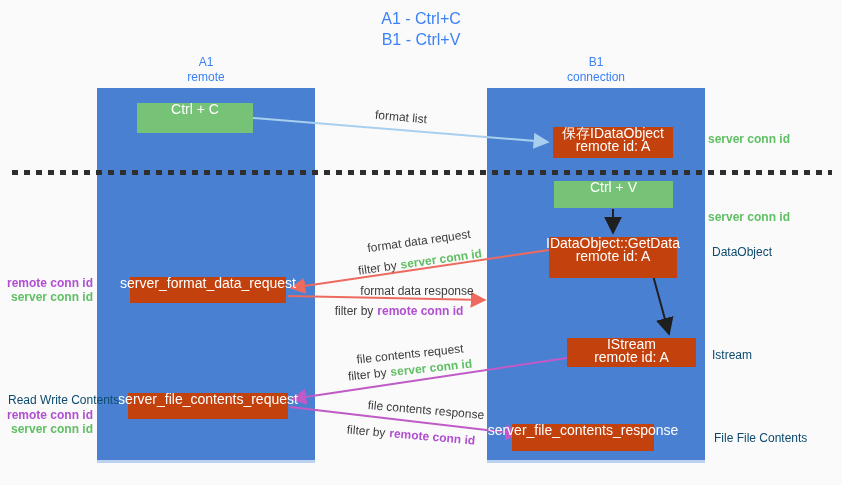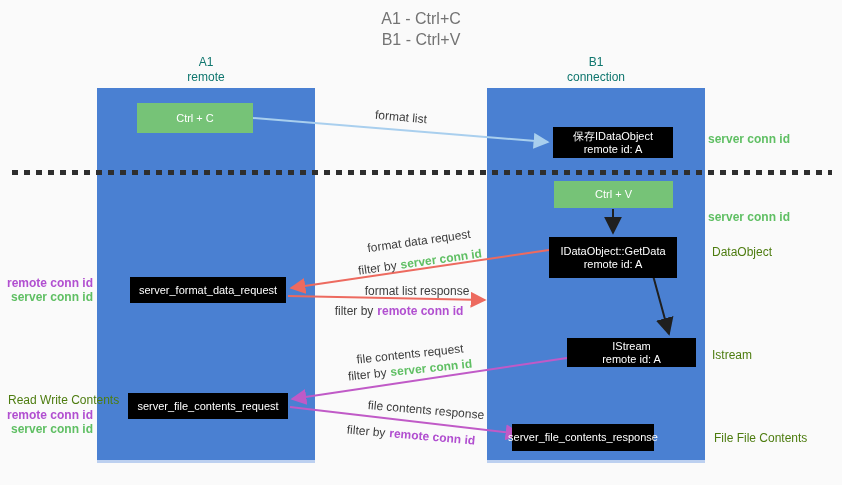--- a/index.html
+++ b/index.html
@@ -7,51 +7,51 @@
           font-family:"Liberation Sans",sans-serif;overflow:hidden;}
 
   
   .lane{position:absolute;top:88px;width:218px;height:372px;background:#4a80d2;
         border-bottom:3px solid #bcd0f0;z-index:1;}
   .lane.left{left:97px}
   .lane.right{left:487px}
 
   
   .title{position:absolute;top:8px;left:0;width:842px;text-align:center;
-         font-size:16px;line-height:21px;color:#737373;z-index:3;}
+         font-size:16px;line-height:21px;color:#3b82f6;z-index:3;}
   .colhead{position:absolute;top:55px;width:218px;text-align:center;
-           font-size:12px;line-height:15px;color:#0f766e;z-index:3;}
+           font-size:12px;line-height:15px;color:#3b82f6;z-index:3;}
   .ch-left{left:97px}
   .ch-right{left:487px}
 
   
   .divider{position:absolute;left:12px;top:170px;width:820px;height:5px;z-index:4;
            background:repeating-linear-gradient(90deg,#2e2e2e 0 6px,transparent 6px 12px);}
 
   
   .arrows{position:absolute;left:0;top:0;z-index:2;pointer-events:none;}
 
   
   .node{position:absolute;display:flex;flex-direction:column;align-items:center;
-        justify-content:center;text-align:center;color:#fff;font-size:11px;
+        justify-content:flex-start;text-align:center;color:#fff;font-size:14px;
         line-height:13px;white-space:nowrap;z-index:3;}
   .green{background:#76c377}
-  .orange{background:#000000}
+  .orange{background:#c2410c}
   .n-ctrlc  {left:137px;top:103px;width:116px;height:30px}
   .n-save   {left:553px;top:127px;width:120px;height:31px}
   .n-ctrlv  {left:554px;top:181px;width:119px;height:27px}
   .n-getdata{left:549px;top:237px;width:128px;height:41px}
   .n-freq   {left:130px;top:277px;width:156px;height:26px}
   .n-fresp  {left:488px;top:289px;width:157px;height:26px}
   .n-istream{left:567px;top:338px;width:129px;height:29px}
   .n-creq   {left:128px;top:393px;width:160px;height:26px}
   .n-cresp  {left:512px;top:424px;width:142px;height:27px}
 
   
-  .side{position:absolute;font-size:12px;color:#4d7c0f;white-space:nowrap;z-index:3;}
+  .side{position:absolute;font-size:12px;color:#0c4a6e;white-space:nowrap;z-index:3;}
   .green-t{color:#5fbf63;font-weight:bold}
   .purple-t{color:#b14fd0;font-weight:bold}
   .s-scid-top{left:708px;top:132px}
   .s-scid-mid{left:708px;top:210px}
   .s-dataobject{left:712px;top:245px}
   .s-istream{left:712px;top:348px}
   .s-write{left:714px;top:431px}
   .s-read{left:8px;top:393px}
   .pair{position:absolute;left:0;width:93px;text-align:right;font-size:12px;
         font-weight:bold;line-height:14px;z-index:3;white-space:nowrap;}
@@ -163,21 +163,21 @@
     <div class="green-t">server conn id</div>
   </div>
 
   <div class="elabel l-formatlist">format list</div>
 
   <div class="elabel l-fdreq">format data request</div>
   <div class="elabel l-filter1">
     <span class="fb">filter by</span><span class="green-t">server conn id</span>
   </div>
 
-  <div class="elabel l-fdresp">format list response</div>
+  <div class="elabel l-fdresp">format data response</div>
   <div class="elabel l-filter2">
     <span class="fb">filter by</span><span class="purple-t">remote conn id</span>
   </div>
 
   <div class="elabel l-fcreq">file contents request</div>
   <div class="elabel l-filter3">
     <span class="fb">filter by</span><span class="green-t">server conn id</span>
   </div>
 
   <div class="elabel l-fcresp">file contents response</div>

